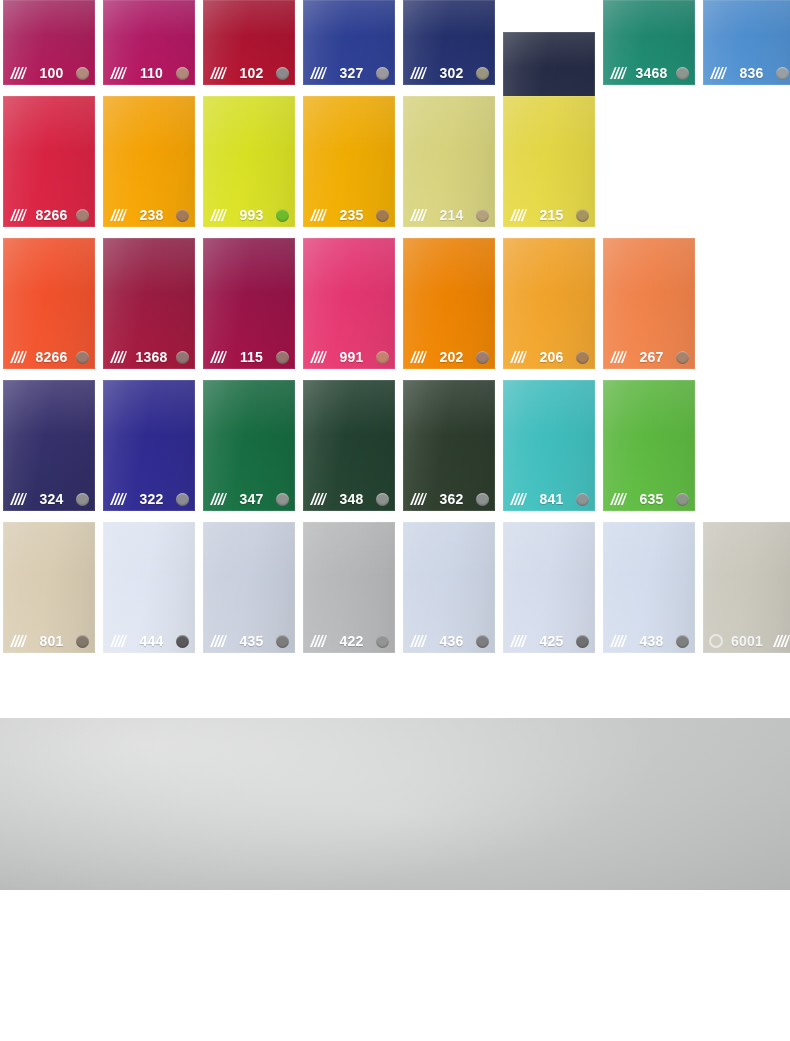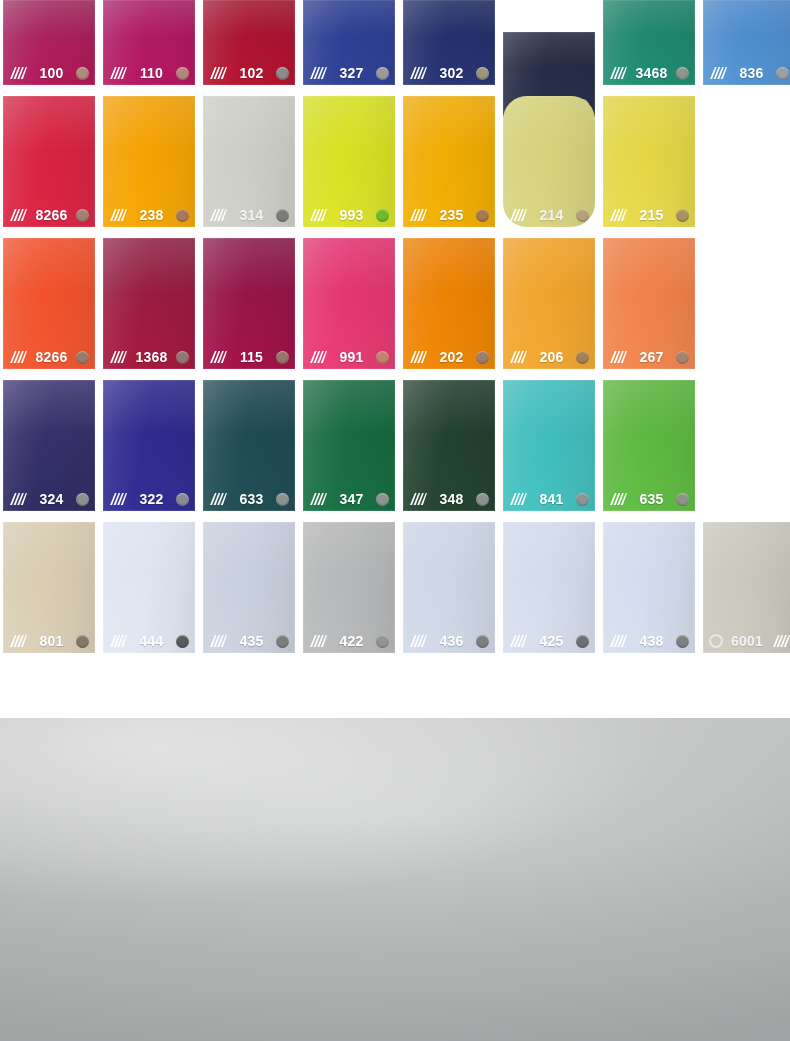--- a/index.html
+++ b/index.html
@@ -12,21 +12,21 @@
     width: 790px;
     height: 1041px;
     overflow: hidden;
     font-family: "Liberation Sans", sans-serif;
     position: relative;
   }
 
   #page {
     position: relative;
     width: 790px;
-    height: 1041px;
+    height: 890px;
     background: #ffffff;
     overflow: hidden;
   }
 
   
   .swatch-grid {
     position: absolute;
     left: 3px;
     top: 0px;
     width: 784px;
@@ -352,39 +352,20 @@
                   <path d="M5.6 13 L10.6 1 L12.2 1 L7.6 13 Z"></path>
                   <path d="M9.2 13 L14.2 1 L15.8 1 L11.2 13 Z"></path>
                   <path d="M12.8 13 L17.8 1 L19 1 L14.8 13 Z"></path>
                 </g>
               </svg>
           </span>
           <span class="code light">238</span>
           <span class="dot" style="background:#a6795a;"></span>
         </div>
       </div>
-      <div class="swatch" style="background:linear-gradient(165deg,#cacac4,#d2d2cc);">
-        <div class="topglow"></div>
-        <div class="sheen"></div>
-        <div class="edge"></div>
-        <div class="label-row">
-          <span class="brandmark">
-            <svg viewBox="0 0 19 14">
-                <g fill="#fff">
-                  <path d="M2 13 L7 1 L8.6 1 L4 13 Z"></path>
-                  <path d="M5.6 13 L10.6 1 L12.2 1 L7.6 13 Z"></path>
-                  <path d="M9.2 13 L14.2 1 L15.8 1 L11.2 13 Z"></path>
-                  <path d="M12.8 13 L17.8 1 L19 1 L14.8 13 Z"></path>
-                </g>
-              </svg>
-          </span>
-          <span class="code dim">314</span>
-          <span class="dot" style="background:#7c7c7a;"></span>
-        </div>
-      </div>
       <div class="swatch" style="background:linear-gradient(165deg,#d2dc1c,#dfe52c);">
         <div class="topglow"></div>
         <div class="sheen"></div>
         <div class="edge"></div>
         <div class="label-row">
           <span class="brandmark">
             <svg viewBox="0 0 19 14">
                 <g fill="#fff">
                   <path d="M2 13 L7 1 L8.6 1 L4 13 Z"></path>
                   <path d="M5.6 13 L10.6 1 L12.2 1 L7.6 13 Z"></path>
@@ -409,21 +390,21 @@
                   <path d="M5.6 13 L10.6 1 L12.2 1 L7.6 13 Z"></path>
                   <path d="M9.2 13 L14.2 1 L15.8 1 L11.2 13 Z"></path>
                   <path d="M12.8 13 L17.8 1 L19 1 L14.8 13 Z"></path>
                 </g>
               </svg>
           </span>
           <span class="code light">235</span>
           <span class="dot" style="background:#a3794f;"></span>
         </div>
       </div>
-      <div class="swatch" style="background:linear-gradient(165deg,#d1cd74,#dbd785);border-radius:24px;">
+      <div class="swatch" style="background:linear-gradient(165deg,#d1cd74,#dbd785);">
         <div class="topglow"></div>
         <div class="sheen"></div>
         <div class="edge"></div>
         <div class="label-row">
           <span class="brandmark">
             <svg viewBox="0 0 19 14">
                 <g fill="#fff">
                   <path d="M2 13 L7 1 L8.6 1 L4 13 Z"></path>
                   <path d="M5.6 13 L10.6 1 L12.2 1 L7.6 13 Z"></path>
                   <path d="M9.2 13 L14.2 1 L15.8 1 L11.2 13 Z"></path>
@@ -624,39 +605,20 @@
                   <path d="M5.6 13 L10.6 1 L12.2 1 L7.6 13 Z"></path>
                   <path d="M9.2 13 L14.2 1 L15.8 1 L11.2 13 Z"></path>
                   <path d="M12.8 13 L17.8 1 L19 1 L14.8 13 Z"></path>
                 </g>
               </svg>
           </span>
           <span class="code light">322</span>
           <span class="dot" style="background:#8b8b92;"></span>
         </div>
       </div>
-      <div class="swatch" style="background:linear-gradient(165deg,#1c4650,#235056);">
-        <div class="topglow"></div>
-        <div class="sheen"></div>
-        <div class="edge"></div>
-        <div class="label-row">
-          <span class="brandmark">
-            <svg viewBox="0 0 19 14">
-                <g fill="#fff">
-                  <path d="M2 13 L7 1 L8.6 1 L4 13 Z"></path>
-                  <path d="M5.6 13 L10.6 1 L12.2 1 L7.6 13 Z"></path>
-                  <path d="M9.2 13 L14.2 1 L15.8 1 L11.2 13 Z"></path>
-                  <path d="M12.8 13 L17.8 1 L19 1 L14.8 13 Z"></path>
-                </g>
-              </svg>
-          </span>
-          <span class="code light">633</span>
-          <span class="dot" style="background:#8d9291;"></span>
-        </div>
-      </div>
       <div class="swatch" style="background:linear-gradient(200deg,#14653d,#1b7446);">
         <div class="topglow"></div>
         <div class="sheen"></div>
         <div class="edge"></div>
         <div class="label-row">
           <span class="brandmark">
             <svg viewBox="0 0 19 14">
                 <g fill="#fff">
                   <path d="M2 13 L7 1 L8.6 1 L4 13 Z"></path>
                   <path d="M5.6 13 L10.6 1 L12.2 1 L7.6 13 Z"></path>
@@ -679,20 +641,39 @@
                 <g fill="#fff">
                   <path d="M2 13 L7 1 L8.6 1 L4 13 Z"></path>
                   <path d="M5.6 13 L10.6 1 L12.2 1 L7.6 13 Z"></path>
                   <path d="M9.2 13 L14.2 1 L15.8 1 L11.2 13 Z"></path>
                   <path d="M12.8 13 L17.8 1 L19 1 L14.8 13 Z"></path>
                 </g>
               </svg>
           </span>
           <span class="code light">348</span>
           <span class="dot" style="background:#8d9290;"></span>
+        </div>
+      </div>
+      <div class="swatch" style="background:linear-gradient(200deg,#2a3a2c,#31402f);">
+        <div class="topglow"></div>
+        <div class="sheen"></div>
+        <div class="edge"></div>
+        <div class="label-row">
+          <span class="brandmark">
+            <svg viewBox="0 0 19 14">
+                <g fill="#fff">
+                  <path d="M2 13 L7 1 L8.6 1 L4 13 Z"></path>
+                  <path d="M5.6 13 L10.6 1 L12.2 1 L7.6 13 Z"></path>
+                  <path d="M9.2 13 L14.2 1 L15.8 1 L11.2 13 Z"></path>
+                  <path d="M12.8 13 L17.8 1 L19 1 L14.8 13 Z"></path>
+                </g>
+              </svg>
+          </span>
+          <span class="code light">362</span>
+          <span class="dot" style="background:#8d918f;"></span>
         </div>
       </div>
       <div class="swatch" style="background:linear-gradient(165deg,#3ab8ba,#47c4c2);">
         <div class="topglow"></div>
         <div class="sheen"></div>
         <div class="edge"></div>
         <div class="label-row">
           <span class="brandmark">
             <svg viewBox="0 0 19 14">
                 <g fill="#fff">

